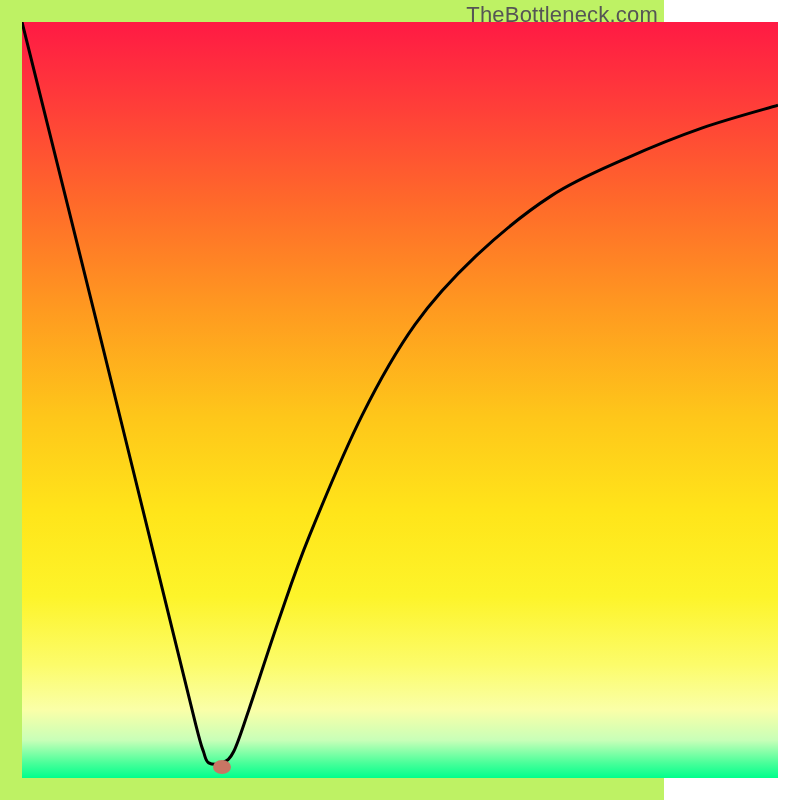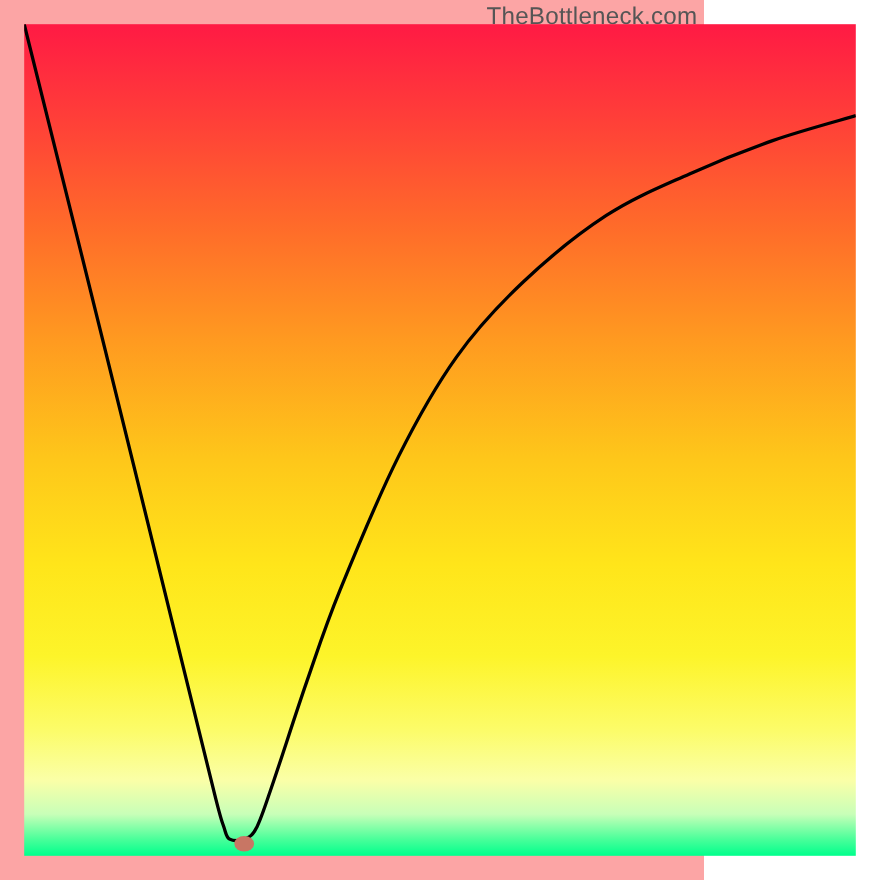--- a/index.html
+++ b/index.html
@@ -4,21 +4,22 @@
 <style>
   body {
     margin: 0;
     padding: 0;
     font-family: Arial, sans-serif;
   }
   .chart-container {
     position: relative;
     width: 640px;
     height: 800px;
-    background: #fca5a5;
+    background: #bef264;
+    padding-left: 24px;
   }
   .plot-area {
     position: absolute;
     left: 22px;
     top: 22px;
     width: 756px;
     height: 756px;
     background: linear-gradient(to bottom,
       #ff1a44 0%,
       #ff3a3a 10%,

